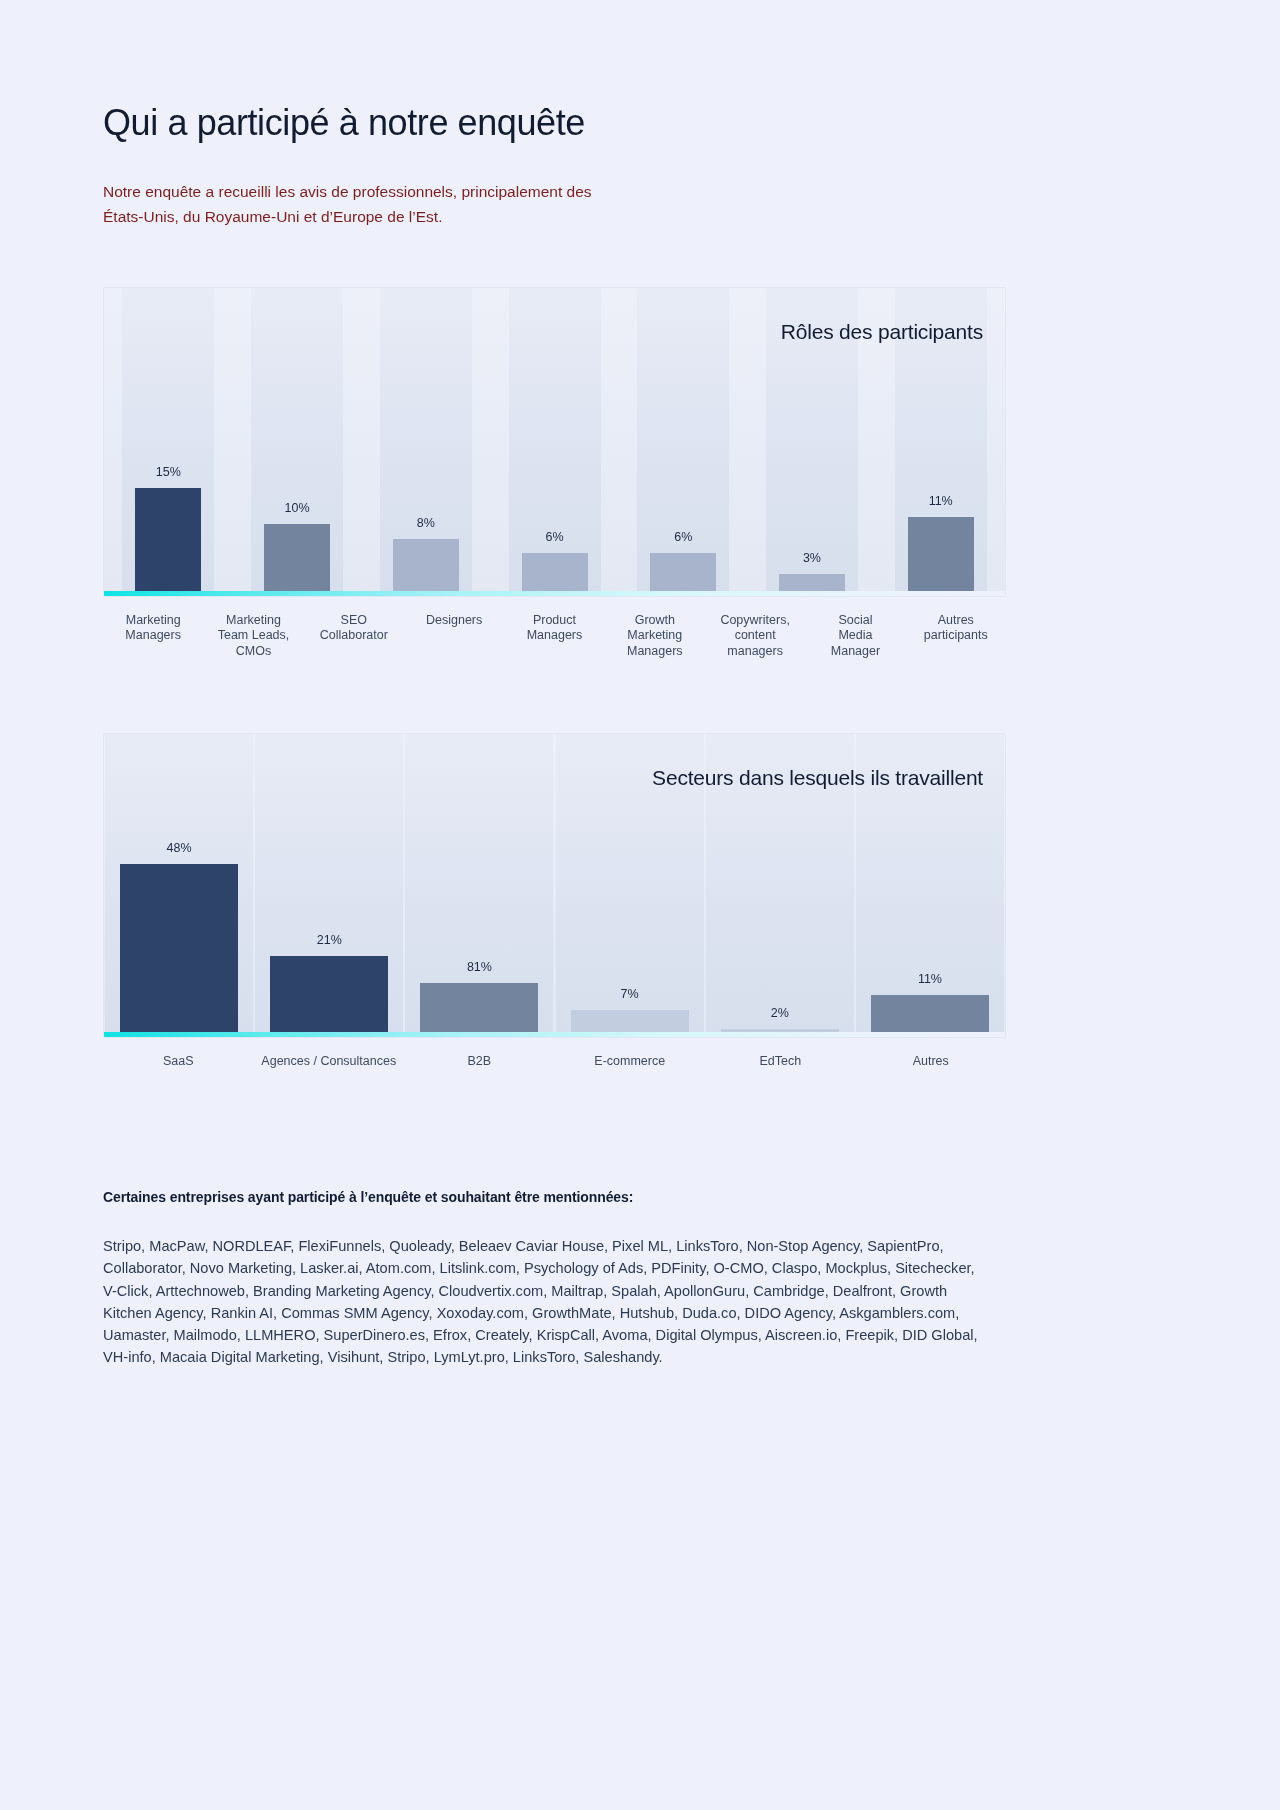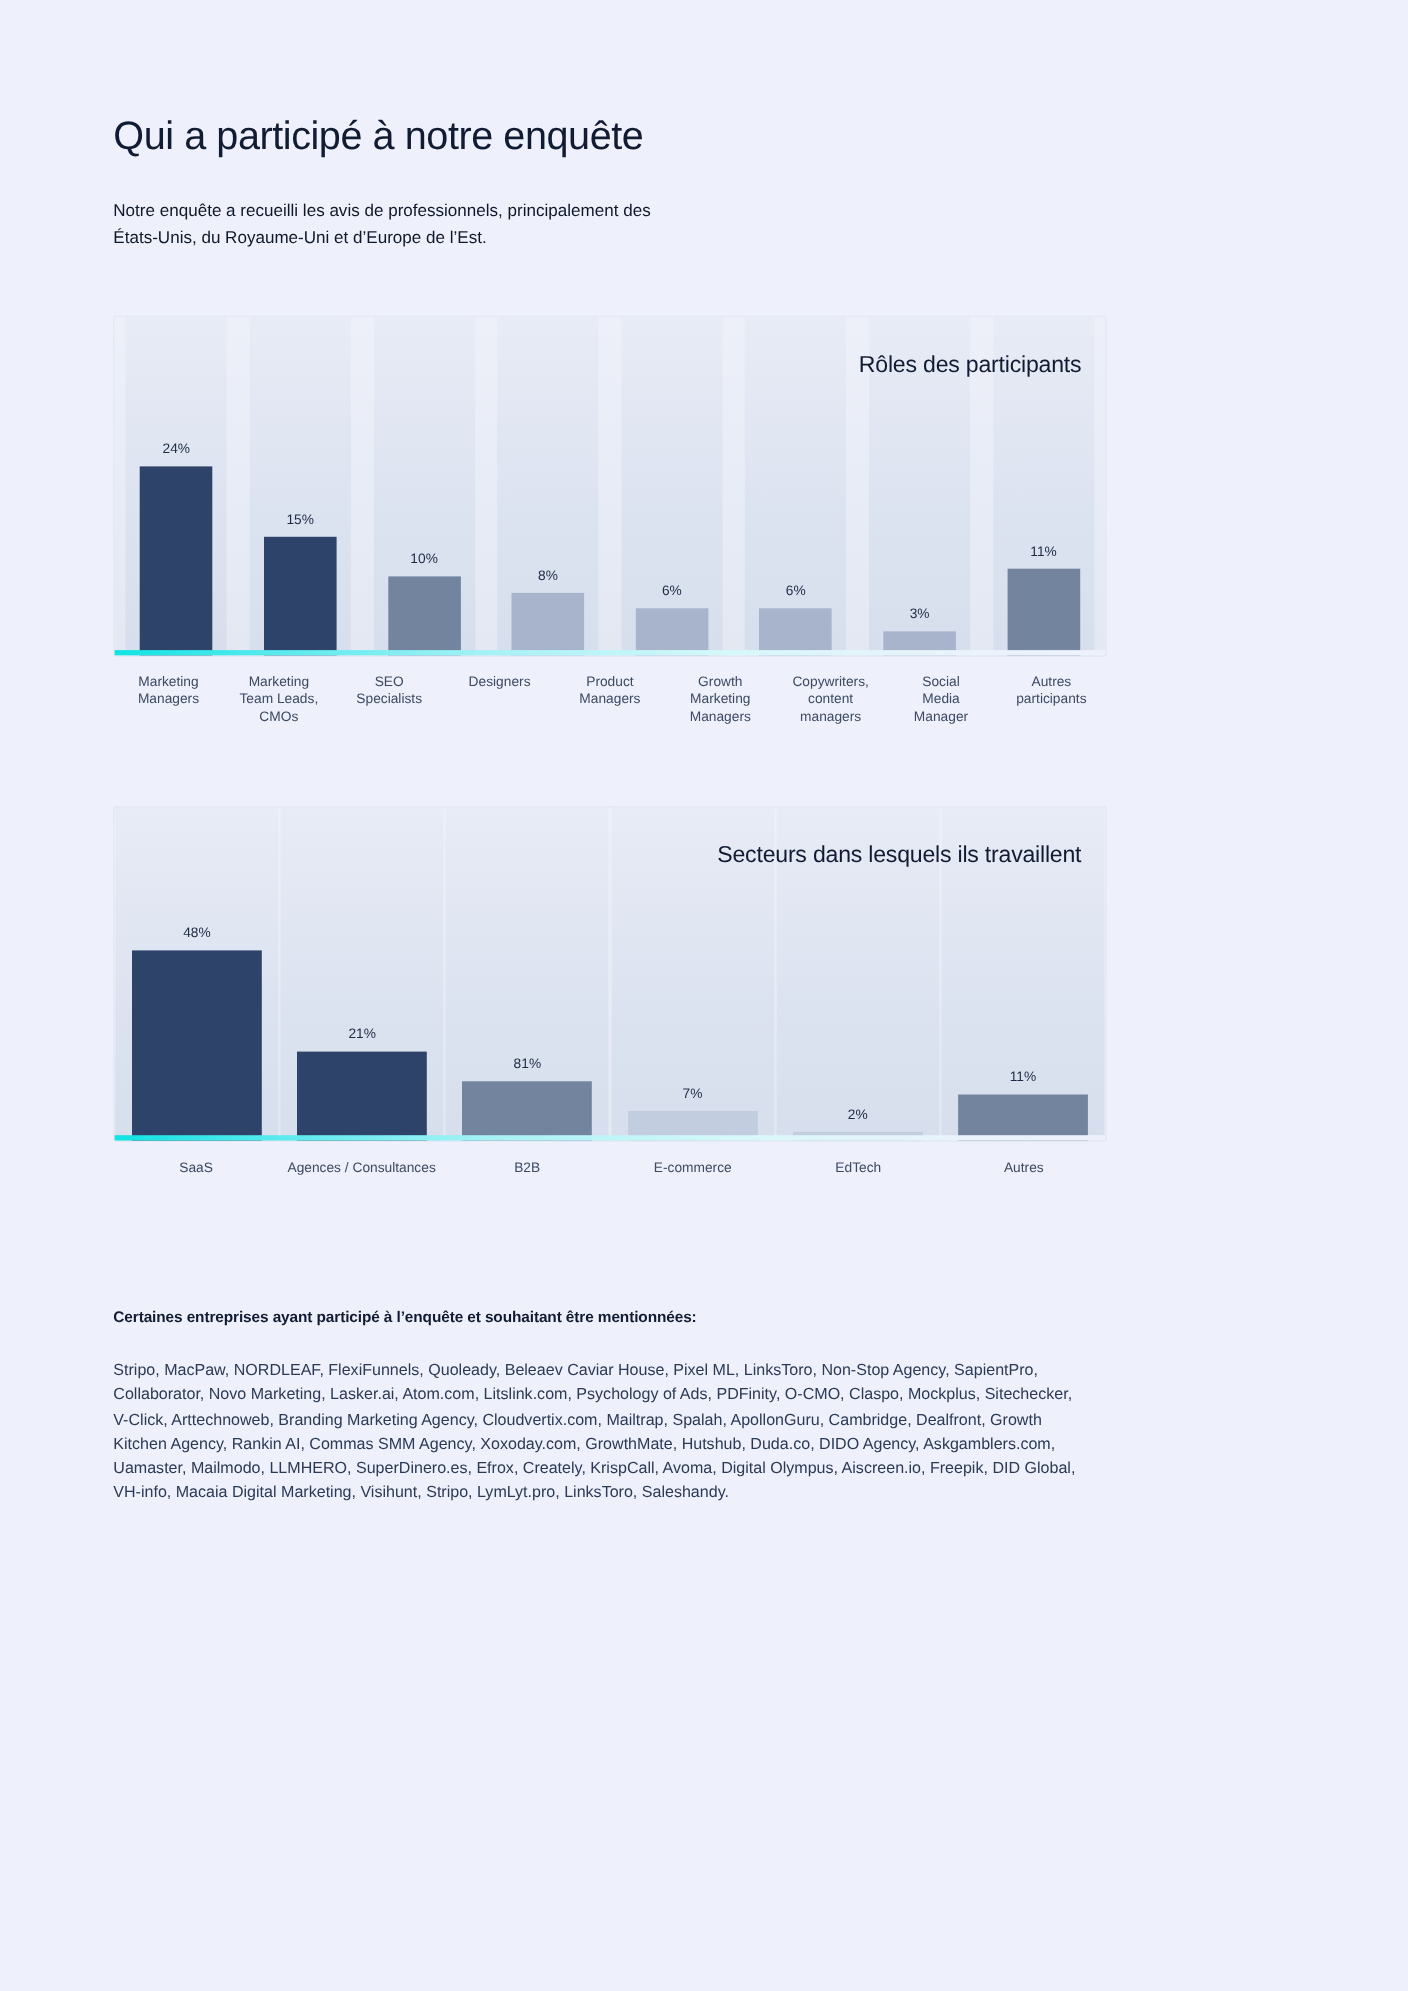--- a/index.html
+++ b/index.html
@@ -31,21 +31,21 @@
     font-weight: 400;
     letter-spacing: -0.4px;
     color: #111c33;
     margin-top: 100px;
     line-height: 1.25;
   }
   .page-subtitle {
     margin-top: 34px;
     font-size: 15.5px;
     line-height: 1.62;
-    color: #0f172a;
+    color: #7f1d1d;
     max-width: 520px;
   }
 
   
   .chart-card {
     position: relative;
     background: linear-gradient(180deg, #edf0f9 0%, #e3e8f3 100%);
     border: 1px solid #e1e6f2;
     border-radius: 2px;
     overflow: hidden;
@@ -147,26 +147,20 @@
 <div class="page">
   <div class="content">
 
     <h1 class="page-title">Qui a participé à notre enquête</h1>
     <p class="page-subtitle">Notre enquête a recueilli les avis de professionnels, principalement des États-Unis, du Royaume-Uni et d’Europe de l’Est.</p>
 
     <div style="margin-top:58px;">
       <div class="chart-card first" style="margin-top:0;">
         <div class="chart-title">Rôles des participants</div>
         <div class="plot" id="plot0">
-            <div class="col" style="flex: 1 1 0px;">
-              <div class="track" style="width: 92px;"></div>
-              <div class="bar" style="height: 172px; width: 66px; background: rgb(46, 67, 105);">
-                <span class="bar-value">24%</span>
-              </div>
-            </div>
             <div class="col" style="flex: 1 1 0px;">
               <div class="track" style="width: 92px;"></div>
               <div class="bar" style="height: 108px; width: 66px; background: rgb(46, 67, 105);">
                 <span class="bar-value">15%</span>
               </div>
             </div>
             <div class="col" style="flex: 1 1 0px;">
               <div class="track" style="width: 92px;"></div>
               <div class="bar" style="height: 72px; width: 66px; background: rgb(115, 132, 159);">
                 <span class="bar-value">10%</span>
@@ -205,21 +199,21 @@
           </div>
         <div class="baseline"></div>
       </div>
       <div class="labels" id="labels0">
           <div class="lab" style="flex: 1 1 0px;">Marketing
 Managers</div>
           <div class="lab" style="flex: 1 1 0px;">Marketing
 Team Leads,
 CMOs</div>
           <div class="lab" style="flex: 1 1 0px;">SEO
-Specialists</div>
+Collaborator</div>
           <div class="lab" style="flex: 1 1 0px;">Designers</div>
           <div class="lab" style="flex: 1 1 0px;">Product
 Managers</div>
           <div class="lab" style="flex: 1 1 0px;">Growth
 Marketing
 Managers</div>
           <div class="lab" style="flex: 1 1 0px;">Copywriters,
 content
 managers</div>
           <div class="lab" style="flex: 1 1 0px;">Social

